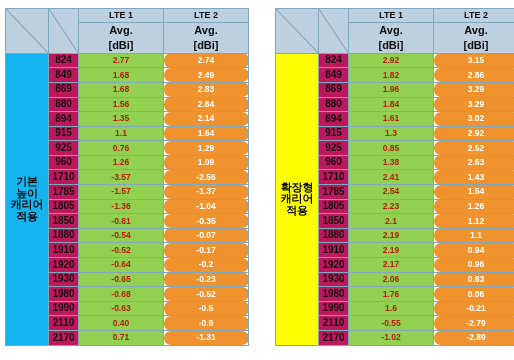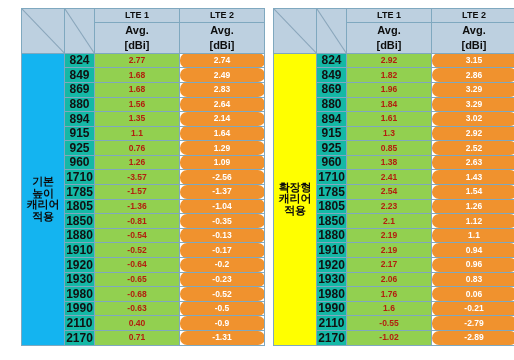--- a/index.html
+++ b/index.html
@@ -12,22 +12,22 @@
     height: 360px;
     font-family: "Liberation Sans", sans-serif;
     overflow: hidden;
   }
   .page {
     position: relative;
     width: 514px;
     height: 281px;
     background: #ffffff;
     display: flex;
-    gap: 9px;
-    padding: 8px 5px 0 21px;
+    gap: 27px;
+    padding: 8px 5px 0 5px;
     box-sizing: border-box;
   }
   .tbl-wrap {
     width: 243px;
     box-sizing: border-box;
   }
   table.grid {
     border-collapse: collapse;
     table-layout: fixed;
     width: 243px;
@@ -85,23 +85,23 @@
     font-size: 11px;
     line-height: 1.3;
     letter-spacing: -0.2px;
     vertical-align: middle;
   }
   td.label-blue { background: #14b4f0; }
   td.label-yellow { background: #ffff00; }
 
   
   td.freq {
-    background: #14b8a6;
+    background: #be185d;
     color: #111111;
-    font-size: 12px;
+    font-size: 10px;
     height: 13.6px;
   }
   td.v-green {
     background: #92d050;
     color: #b2200f;
     font-size: 8.5px;
     height: 13.6px;
   }
   td.v-orange {
     background: #f0922e;
@@ -211,21 +211,21 @@
           <td class="v-orange">-1.04</td>
         </tr>
         <tr>
           <td class="freq">1850</td>
           <td class="v-green">-0.81</td>
           <td class="v-orange">-0.35</td>
         </tr>
         <tr>
           <td class="freq">1880</td>
           <td class="v-green">-0.54</td>
-          <td class="v-orange">-0.13</td>
+          <td class="v-orange">-0.07</td>
         </tr>
         <tr>
           <td class="freq">1910</td>
           <td class="v-green">-0.52</td>
           <td class="v-orange">-0.17</td>
         </tr>
         <tr>
           <td class="freq">1920</td>
           <td class="v-green">-0.64</td>
           <td class="v-orange">-0.2</td>

